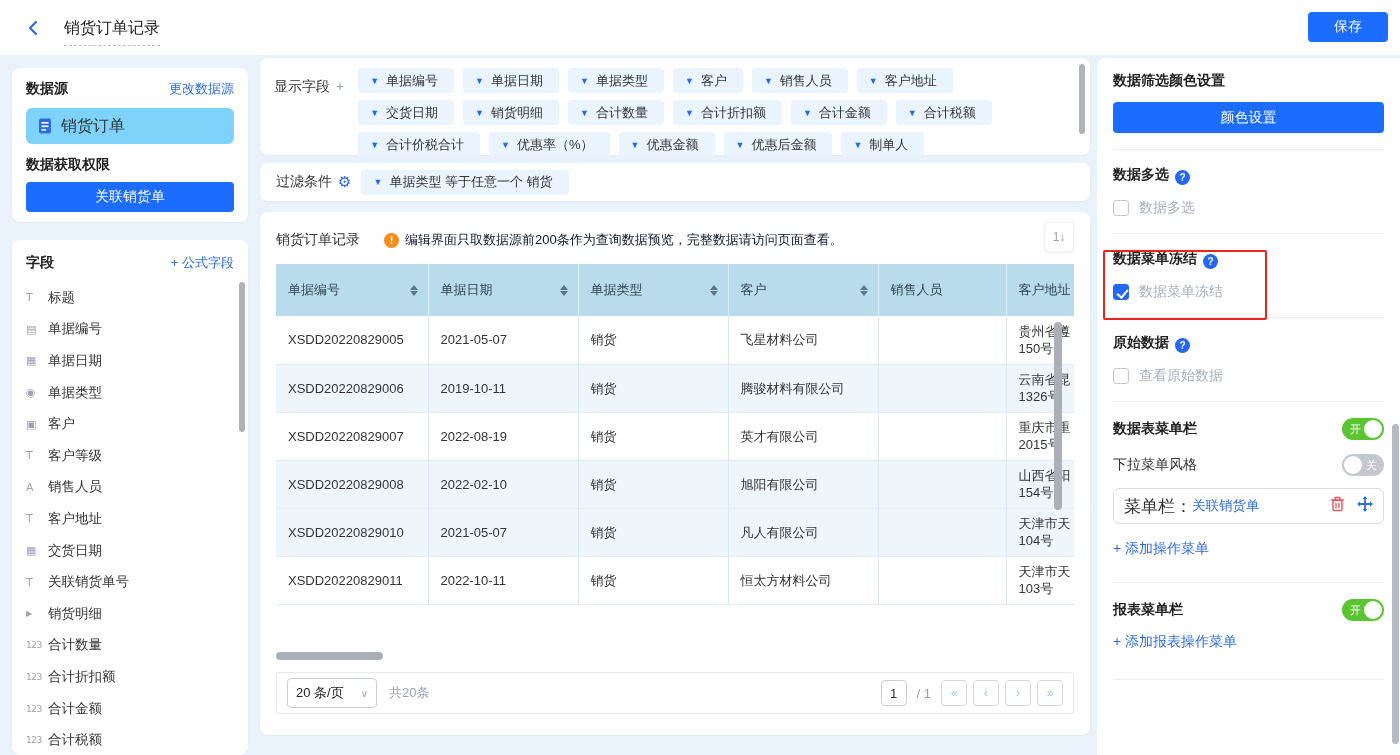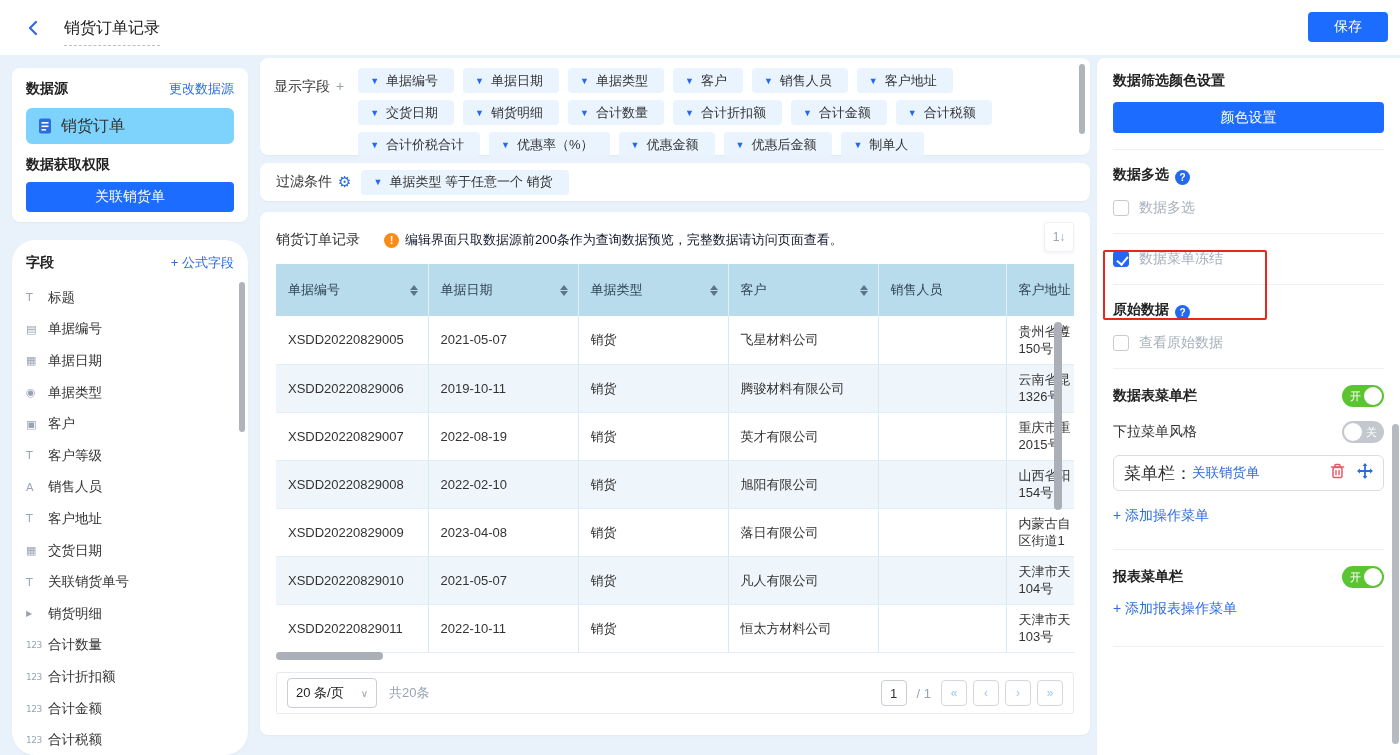--- a/index.html
+++ b/index.html
@@ -17,21 +17,21 @@
   
   .ds-panel { left:12px; top:68px; width:236px; height:154px; padding:12px 14px; }
   .row-between { display:flex; justify-content:space-between; align-items:center; }
   .sec-title { font-size:14px; font-weight:bold; color:#222; }
   .blue-link { font-size:13px; color:#2D6CDF; cursor:pointer; text-decoration:none; }
   .ds-item { margin-top:10px; height:36px; background:#7dd3fc; border-radius:6px; display:flex; align-items:center; padding-left:12px; font-size:16px; }
   .doc-icon { width:15px; height:16px; margin-right:8px; display:inline-block; }
   .perm-title { margin-top:12px; }
   .perm-btn { margin-top:8px; width:100%; height:30px; background:#1B6CFF; color:#fff; border:none; border-radius:4px; font-size:14px; cursor:pointer; }
 
-  .fields-panel { left:12px; top:240px; width:236px; height:515px; padding:14px; overflow:hidden;border-radius:23px; }
+  .fields-panel { left:12px; top:240px; width:236px; height:515px; padding:14px; overflow:hidden; }
   .fields-list { margin-top:10px; list-style:none; }
   .fields-list li { height:31.6px; display:flex; align-items:center; font-size:13.5px; color:#333; cursor:pointer; }
   .f-icon { width:22px; color:#9AA3B5; font-size:11px; flex:none; font-family:"DejaVu Sans",sans-serif; }
   .f-icon.num { font-size:9px; letter-spacing:-0.5px; }
   .fields-scrollbar { position:absolute; right:3px; top:42px; width:6px; height:150px; background:#AFB4BC; border-radius:3px; }
 
   
   .display-panel { left:260px; top:58px; width:830px; height:97px; padding:10px 14px; display:flex; }
   .display-label { font-size:14px; color:#333; margin-top:10px; white-space:nowrap; }
   .display-plus { color:#9AA3B5; margin-left:6px; font-size:14px; cursor:pointer; }
@@ -402,29 +402,20 @@
         </tr>
         <tr class="alt">
           <td>XSDD20220829008</td>
             <td>2022-02-10</td>
             <td>销货</td>
             <td>旭阳有限公司</td>
             <td></td>
             <td>山西省阳
 154号</td>
         </tr>
-        <tr>
-          <td>XSDD20220829009</td>
-            <td>2023-04-08</td>
-            <td>销货</td>
-            <td>落日有限公司</td>
-            <td></td>
-            <td>内蒙古自
-区街道1</td>
-        </tr>
         <tr class="alt">
           <td>XSDD20220829010</td>
             <td>2021-05-07</td>
             <td>销货</td>
             <td>凡人有限公司</td>
             <td></td>
             <td>天津市天
 104号</td>
         </tr>
         <tr>
@@ -466,20 +457,21 @@
   <div class="divider"></div>
 
   <div class="sec-title"><span>数据多选</span><span class="help-icon">?</span></div>
   <div class="check-row">
     <span class="checkbox"></span>
     <span class="check-label">数据多选</span>
   </div>
 
   <div class="divider"></div>
 
+  <div class="sec-title"><span>数据菜单冻结</span><span class="help-icon">?</span></div>
   <div class="check-row">
     <span class="checkbox checked"></span>
     <span class="check-label">数据菜单冻结</span>
   </div>
 
   <div class="divider"></div>
 
   <div class="sec-title"><span>原始数据</span><span class="help-icon">?</span></div>
   <div class="check-row">
     <span class="checkbox"></span>

